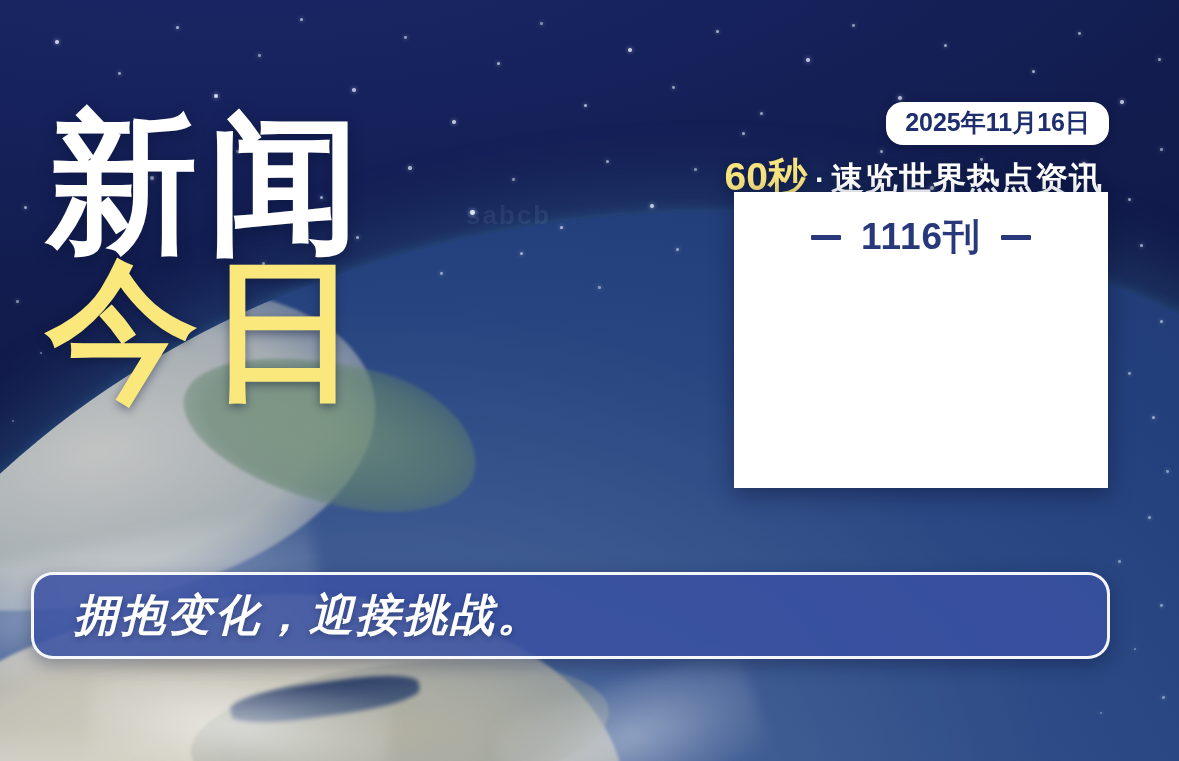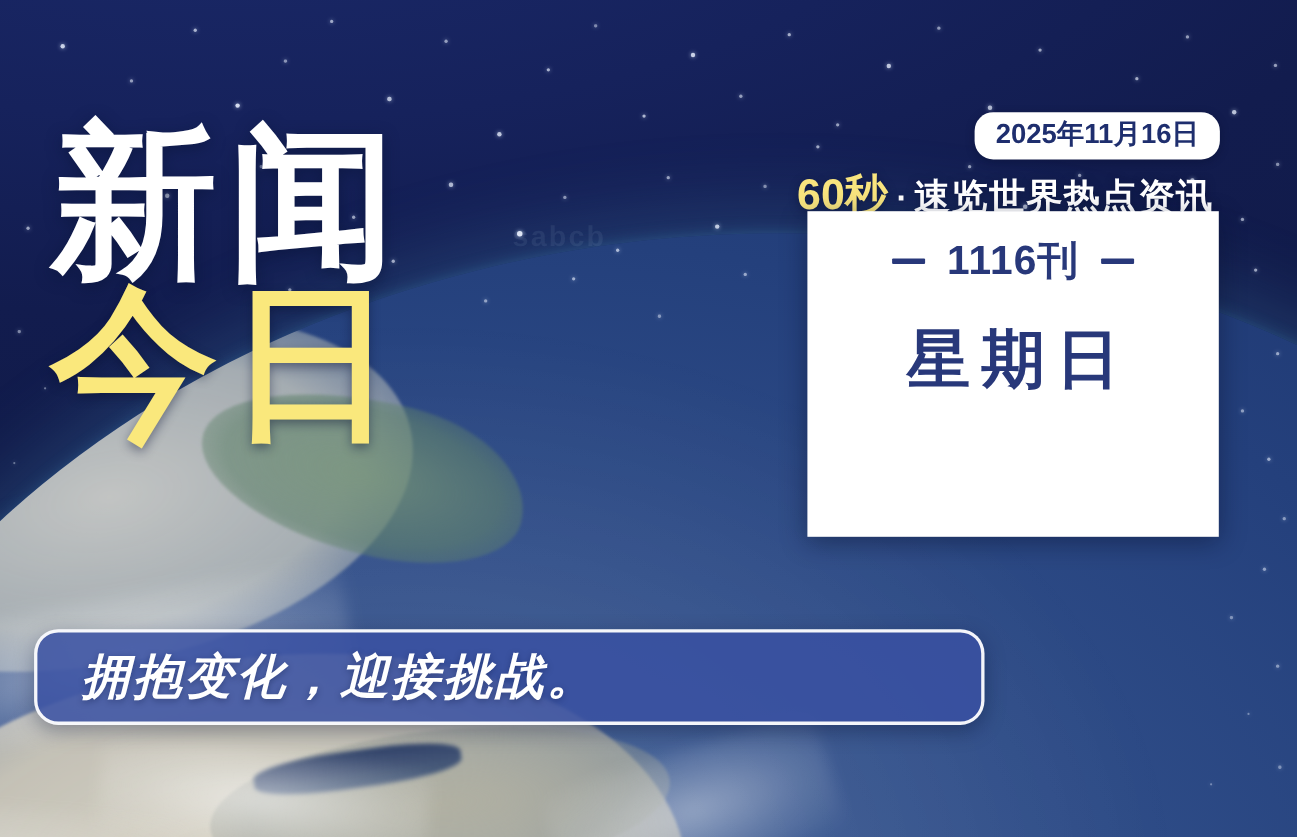--- a/index.html
+++ b/index.html
@@ -282,21 +282,21 @@
     letter-spacing: 10px;
     color: #28387a;
     text-indent: 10px;
   }
 
   
   .slogan-bar {
     position: absolute;
     left: 31px;
     top: 572px;
-    width: 864px;
+    width: 1079px;
     height: 87px;
     box-sizing: border-box;
     background: rgba(57,80,162,0.86);
     border: 3px solid rgba(255,255,255,0.95);
     border-radius: 22px;
     display: flex;
     align-items: center;
     padding-left: 40px;
     box-shadow: 0 6px 18px rgba(6,14,45,0.35);
   }
@@ -421,20 +421,19 @@
     <span class="dot">·</span>
     <span class="txt">速览世界热点资讯</span>
   </div>
 
   <div class="info-card">
     <div class="issue-row">
       <span class="issue-dash"></span>
       <span>1116刊</span>
       <span class="issue-dash"></span>
     </div>
-    <div class="weekday">星期日</div>
   </div>
 
   <div class="slogan-bar">
     <div class="slogan-text">拥抱变化，迎接挑战。</div>
   </div>
 
 </div>
 
 </body></html>

